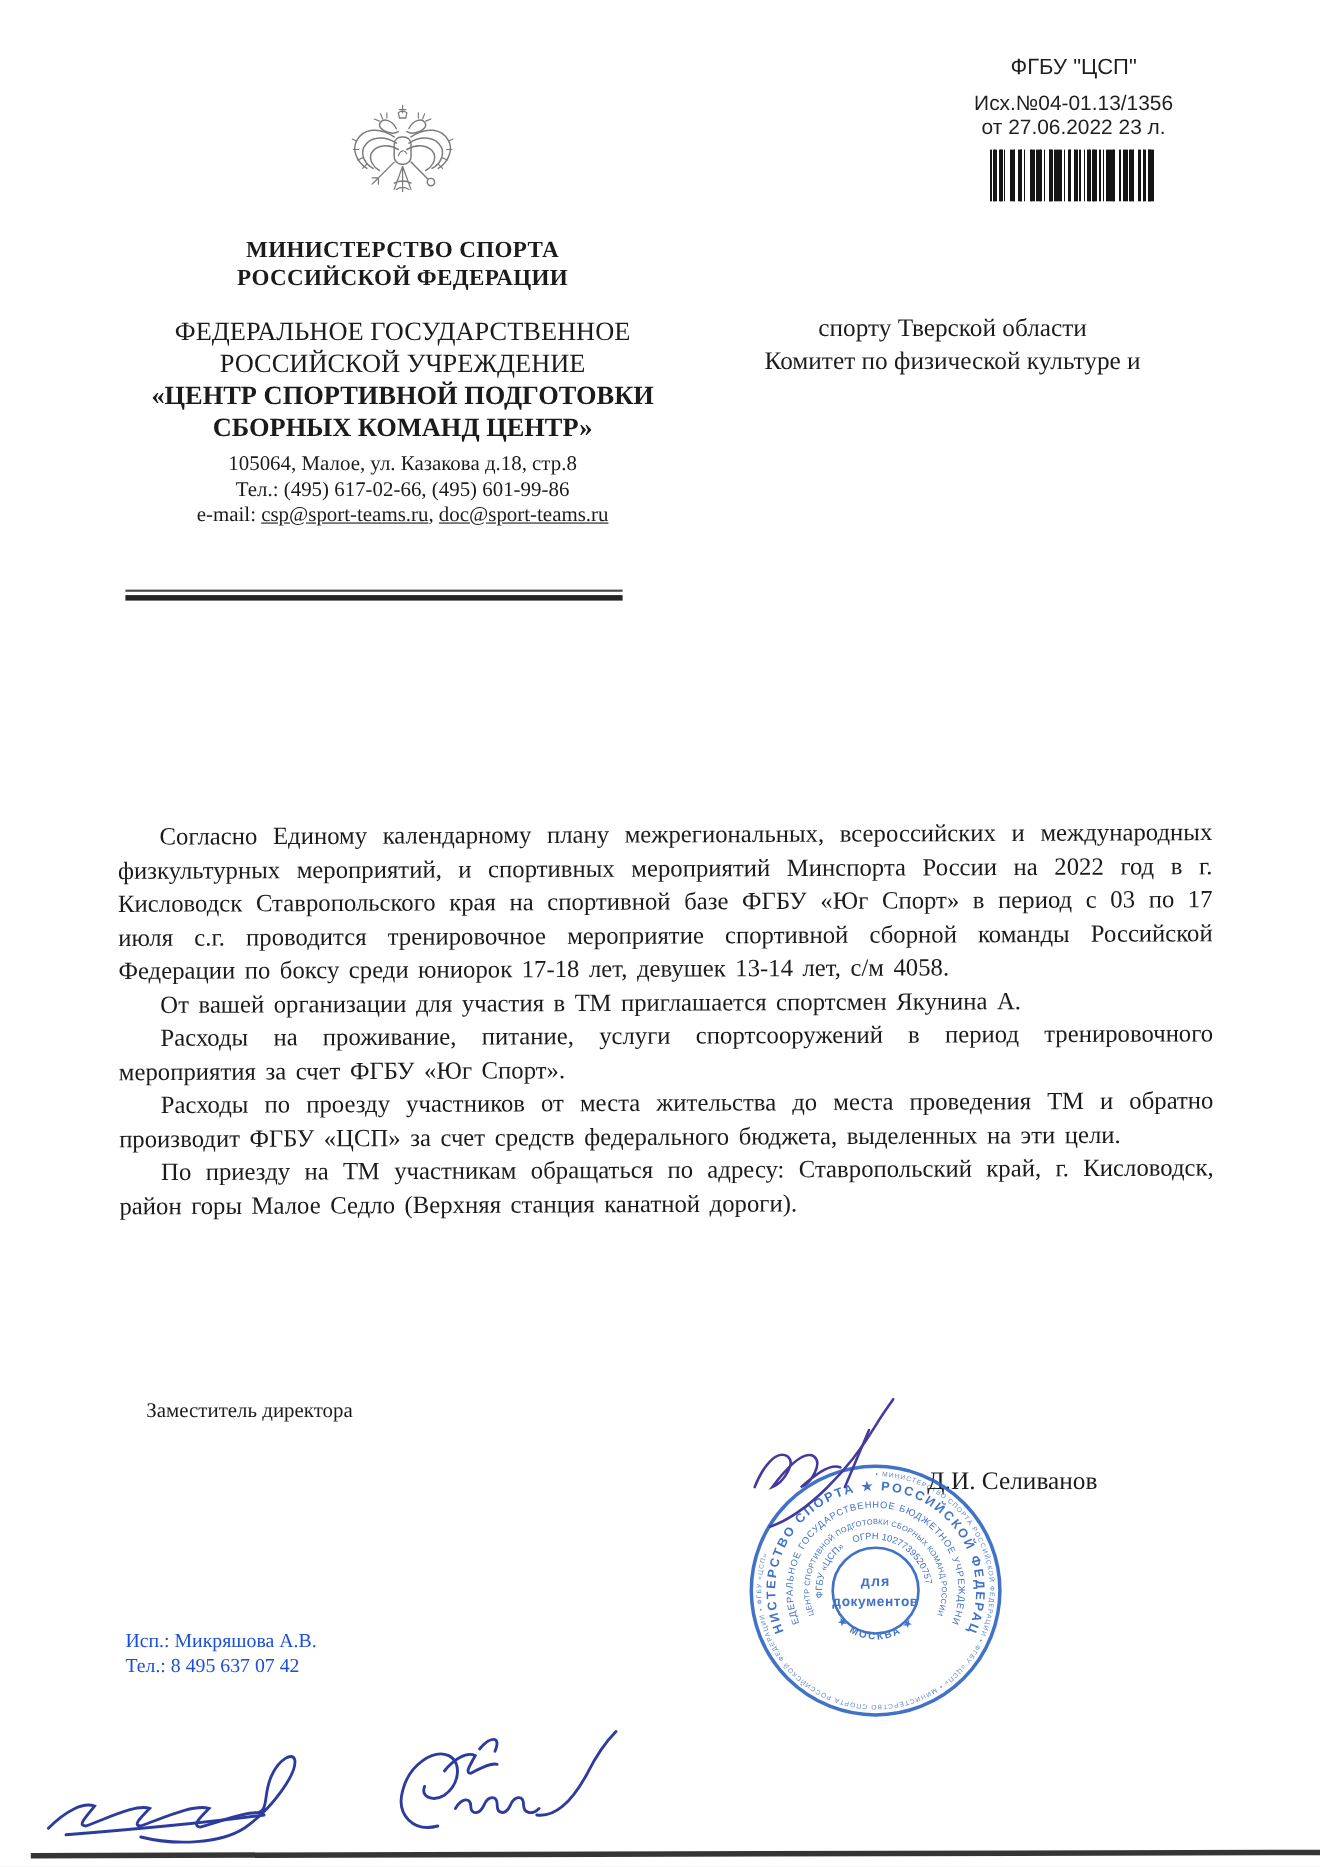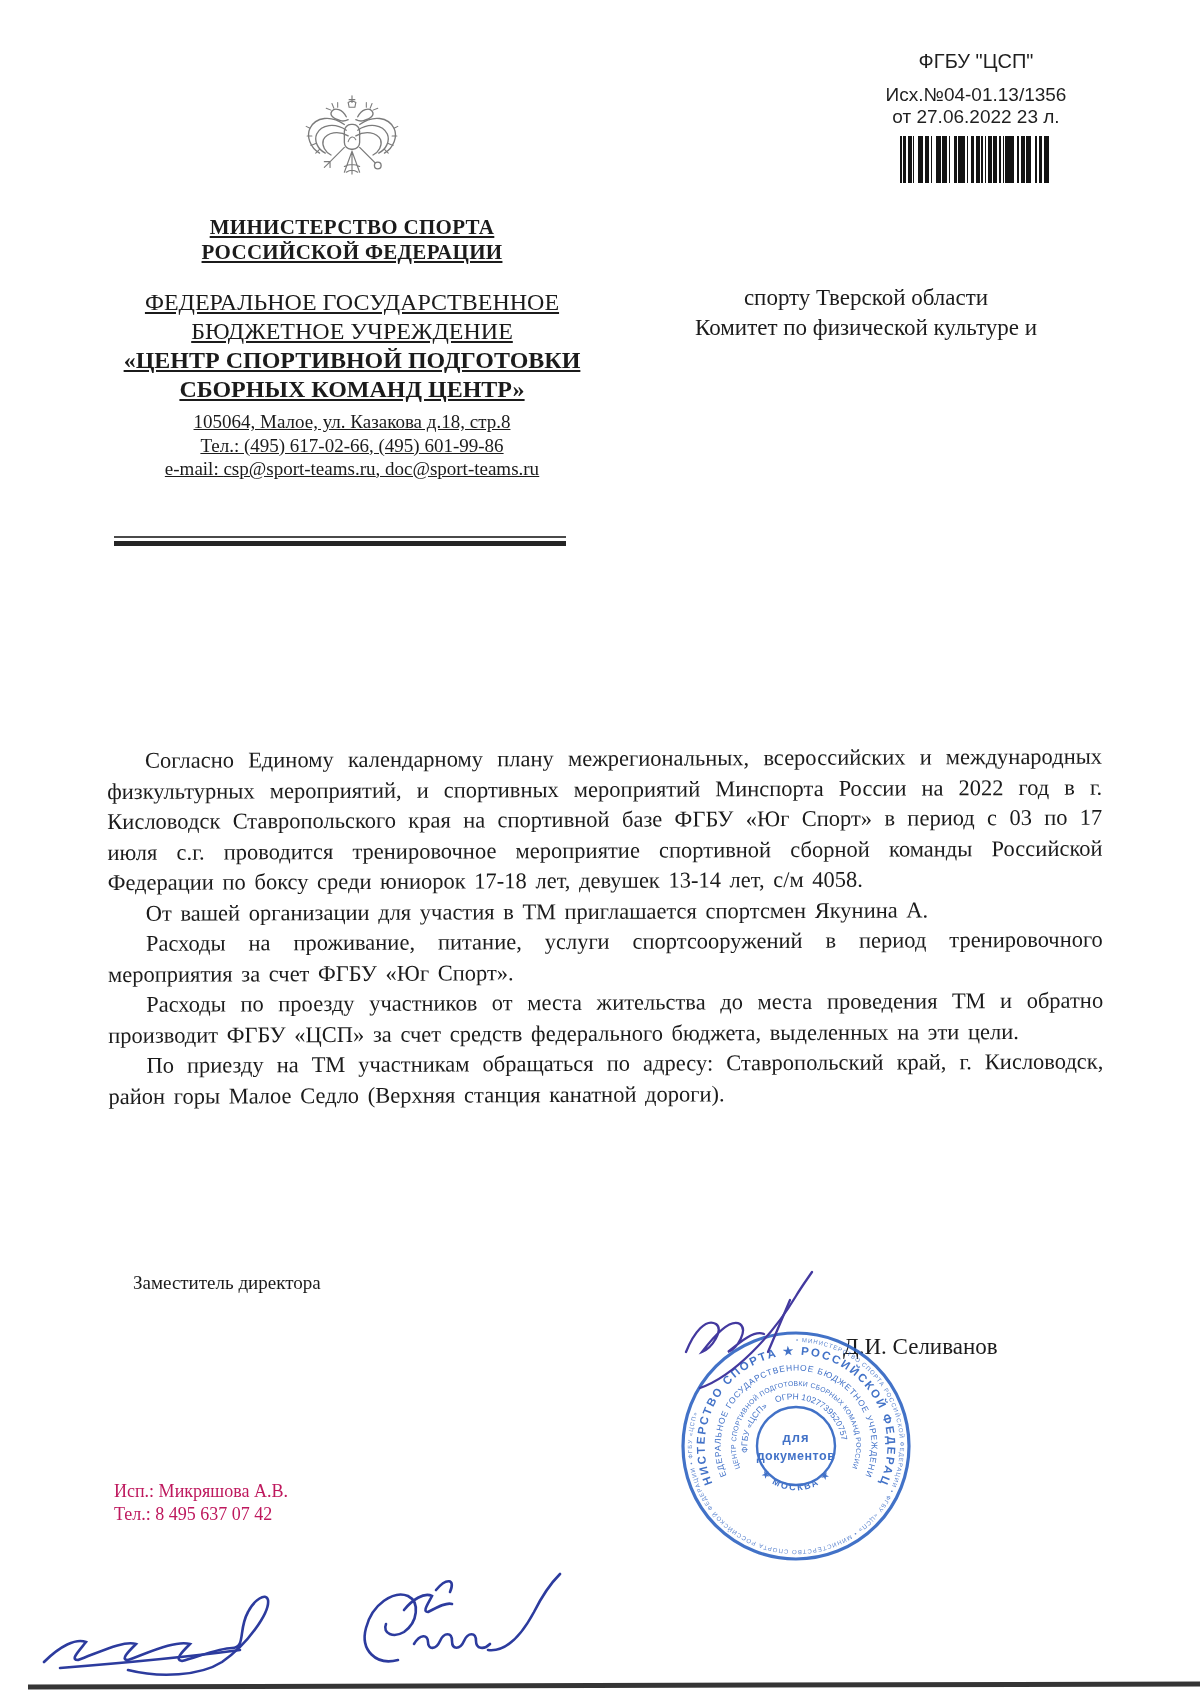--- a/index.html
+++ b/index.html
@@ -10,21 +10,21 @@
   .ref{position:absolute;left:845px;top:50px;width:262px;text-align:center;
        font-family:"Liberation Sans",sans-serif;color:#1f1f1f;}
   .ref-org{font-size:20px;margin-bottom:11px;}
   .ref-num{font-size:19px;line-height:22px;}
   .barcode{width:152px;height:47px;margin:8px auto 0;
     background-image:
       repeating-linear-gradient(90deg,#141414 0 2px,transparent 2px 4px,#141414 4px 5px,transparent 5px 9px),
       repeating-linear-gradient(90deg,transparent 0 3px,#141414 3px 6px,transparent 6px 8px,#141414 8px 12px,transparent 12px 17px);}
 
   
-  .letterhead{position:absolute;left:118px;top:92px;width:468px;text-align:center;text-decoration:underline;}
+  .letterhead{position:absolute;left:132px;top:92px;width:468px;text-align:center;}
   .coa{display:block;margin:0 auto 18px;}
   .ministry{font-weight:bold;font-size:21px;line-height:25px;letter-spacing:.3px;}
   .orgblock{margin-top:23px;font-size:24px;line-height:29px;}
   .orgbold{font-weight:bold;}
   .addr{margin-top:6px;font-size:19px;line-height:23.5px;}
   .em{ text-decoration:underline;}
   .rule{position:absolute;left:114px;top:536px;width:452px;height:3px;
         border-top:2px solid #4a4a4a;border-bottom:5px solid #242424;}
 
   
@@ -35,21 +35,21 @@
   .bodytext{position:absolute;left:107px;top:746px;width:995px;font-size:22.5px;
             line-height:30.5px;text-align:justify;word-spacing:3px;
             transform:rotate(-0.25deg);transform-origin:left top;}
   .bodytext p{margin:0;text-indent:38px;}
 
   
   .sig-title{position:absolute;left:105px;top:1272px;font-size:19px;margin-left:28px;}
   .sig-name{position:absolute;left:843px;top:1334px;font-size:23px;}
 
   
-  .executor{position:absolute;left:114px;top:1480px;font-size:18px;line-height:23px;color:#be185d;}
+  .executor{position:absolute;left:114px;top:1480px;font-size:18px;line-height:23px;color:#1d4ed8;}
 
   .overlay{position:absolute;left:0;top:0;pointer-events:none;}
 </style>
 </head>
 <body>
 
 <div class="page">
 
   <div class="ref">
     <div class="ref-org">ФГБУ "ЦСП"</div>
@@ -81,21 +81,21 @@
         <circle cx="77" cy="77" r="3.5"></circle>
         <path d="M50 62 L42 84 M50 62 L50 86 M50 62 L58 84 M42 78 Q50 74 58 78 M44 84 Q50 80 56 84" stroke-width="1.2"></path>
       </g>
     </svg>
     <div class="ministry">
       <div>МИНИСТЕРСТВО СПОРТА</div>
       <div>РОССИЙСКОЙ ФЕДЕРАЦИИ</div>
     </div>
     <div class="orgblock">
       <div>ФЕДЕРАЛЬНОЕ ГОСУДАРСТВЕННОЕ</div>
-      <div>БЮДЖЕТНОЕ УЧРЕЖДЕНИЕ</div>
+      <div>РОССИЙСКОЙ УЧРЕЖДЕНИЕ</div>
       <div class="orgbold">«ЦЕНТР СПОРТИВНОЙ ПОДГОТОВКИ</div>
       <div class="orgbold">СБОРНЫХ КОМАНД ЦЕНТР»</div>
     </div>
     <div class="addr">
       <div>105064, Малое, ул. Казакова д.18, стр.8</div>
       <div>Тел.: (495) 617-02-66, (495) 601-99-86</div>
       <div><span>e-mail: </span><span class="em">csp@sport-teams.ru</span><span>, </span><span class="em">doc@sport-teams.ru</span></div>
     </div>
   </div>
   <div class="rule"></div>

